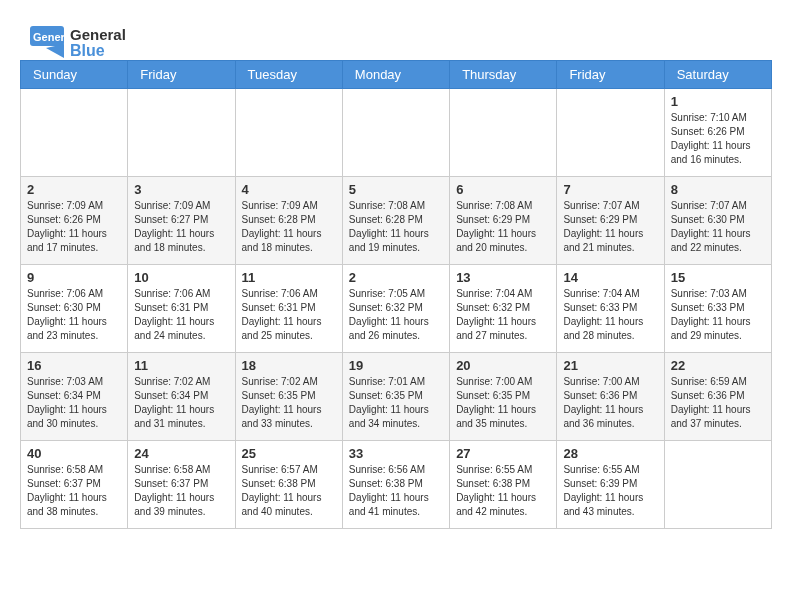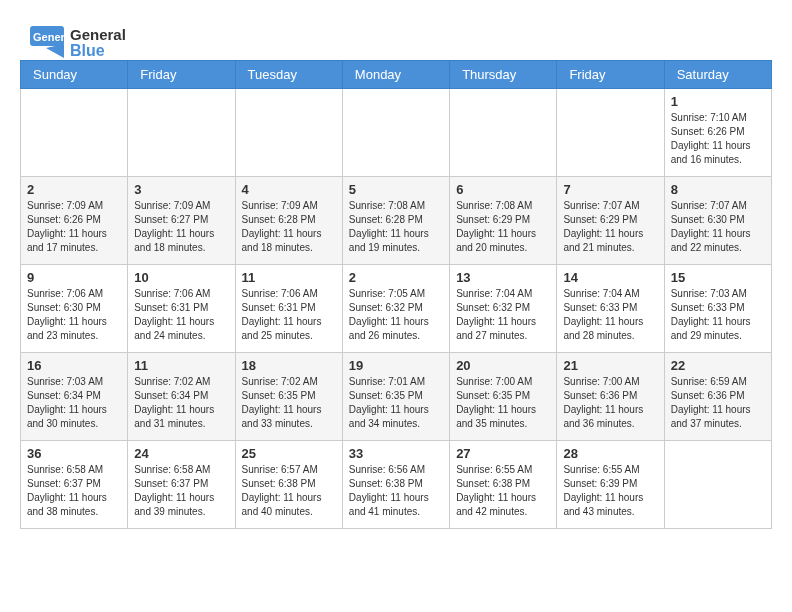--- a/index.html
+++ b/index.html
@@ -261,21 +261,21 @@
         </td>
         <td class="alt-row">
           <span class="day-number">22</span>
           <div class="day-info">Sunrise: 6:59 AM
 Sunset: 6:36 PM
 Daylight: 11 hours and 37 minutes.</div>
         </td>
       </tr>
       <tr>
         <td>
-          <span class="day-number">36</span>
+          <span class="day-number">40</span>
           <div class="day-info">Sunrise: 6:58 AM
 Sunset: 6:37 PM
 Daylight: 11 hours and 38 minutes.</div>
         </td>
         <td>
           <span class="day-number">24</span>
           <div class="day-info">Sunrise: 6:58 AM
 Sunset: 6:37 PM
 Daylight: 11 hours and 39 minutes.</div>
         </td>

